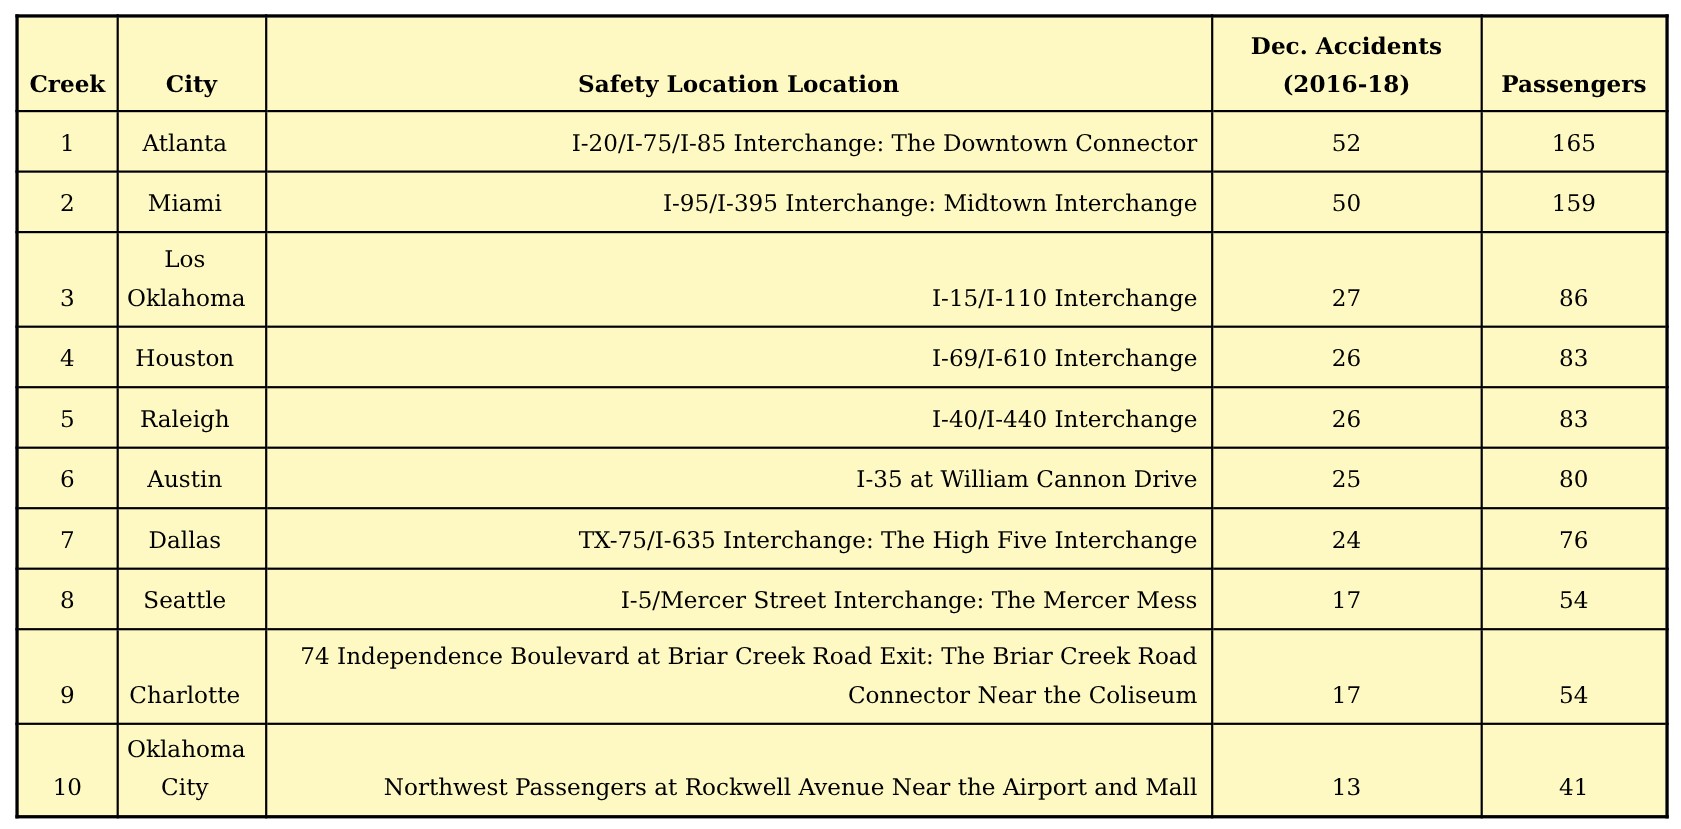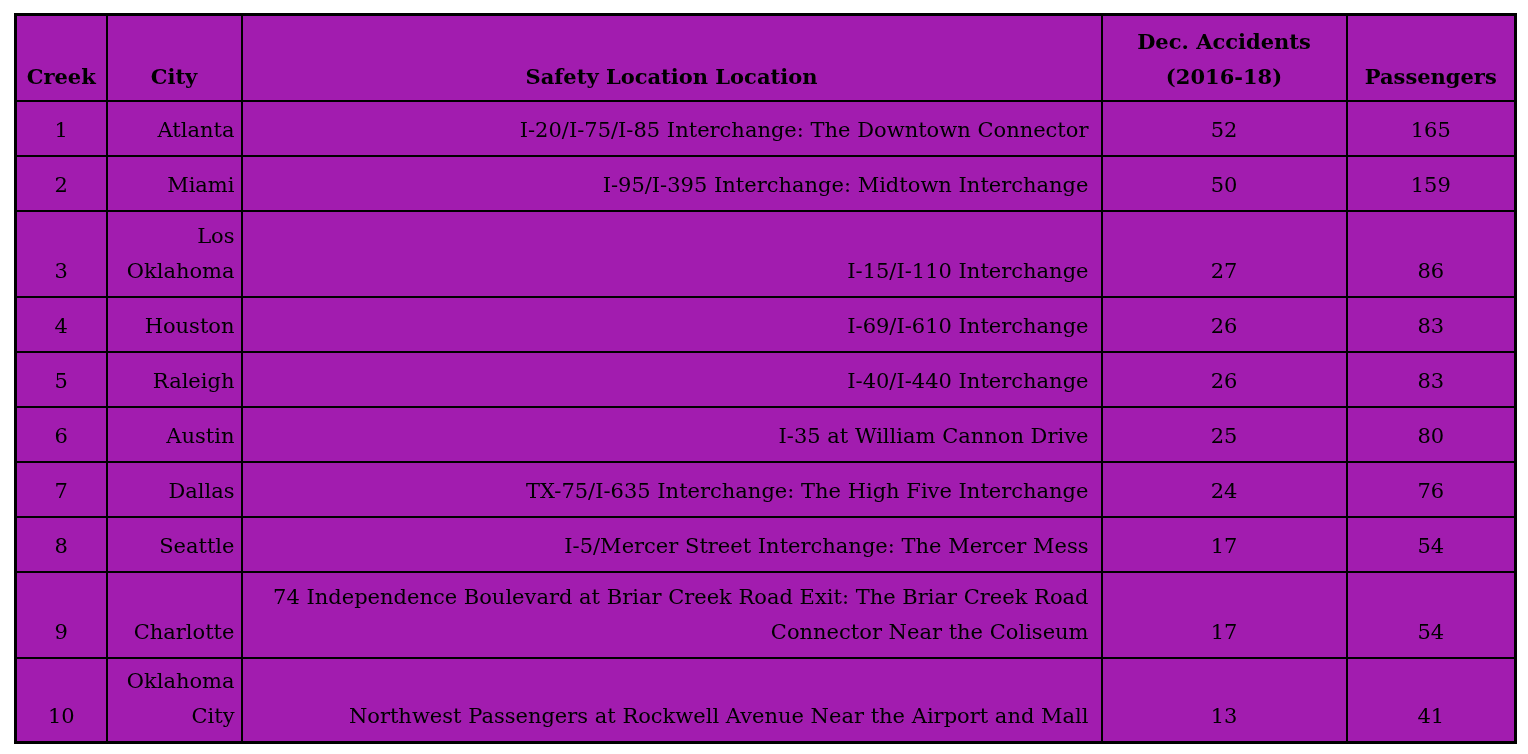--- a/index.html
+++ b/index.html
@@ -23,33 +23,33 @@
     color: #000000;
     font-family: "DejaVu Serif", "Liberation Serif", serif;
     font-size: 21px;
     line-height: 35px;
   }
   th, td {
     border: 2px solid #000000;
     vertical-align: bottom;
     padding: 4px 8px 7px 8px;
     overflow: hidden;
-    background: #a21caf;
+    background: #fef9c3;
   }
   thead tr { height: 86px; }
   tr.r-std  { height: 55px; }
   tr.r-tall { height: 86px; }
   tr.r-tall2 { height: 85px; }
   th {
     font-weight: bold;
     text-align: center;
     padding-bottom: 6px;
   }
   td.c-rank, td.c-accidents, td.c-passengers { text-align: center; }
-  td.c-city { text-align: right; padding-left: 8px; padding-right: 6px; }
+  td.c-city { text-align: center; padding-left: 8px; padding-right: 20px; }
   td.c-location { text-align: right; padding-left: 6px; padding-right: 12px; }
 </style>
 </head>
 <body>
 
 <div class="table-wrap">
   <table class="hotspots">
     <colgroup>
       <col style="width:91px">
       <col style="width:135px">

